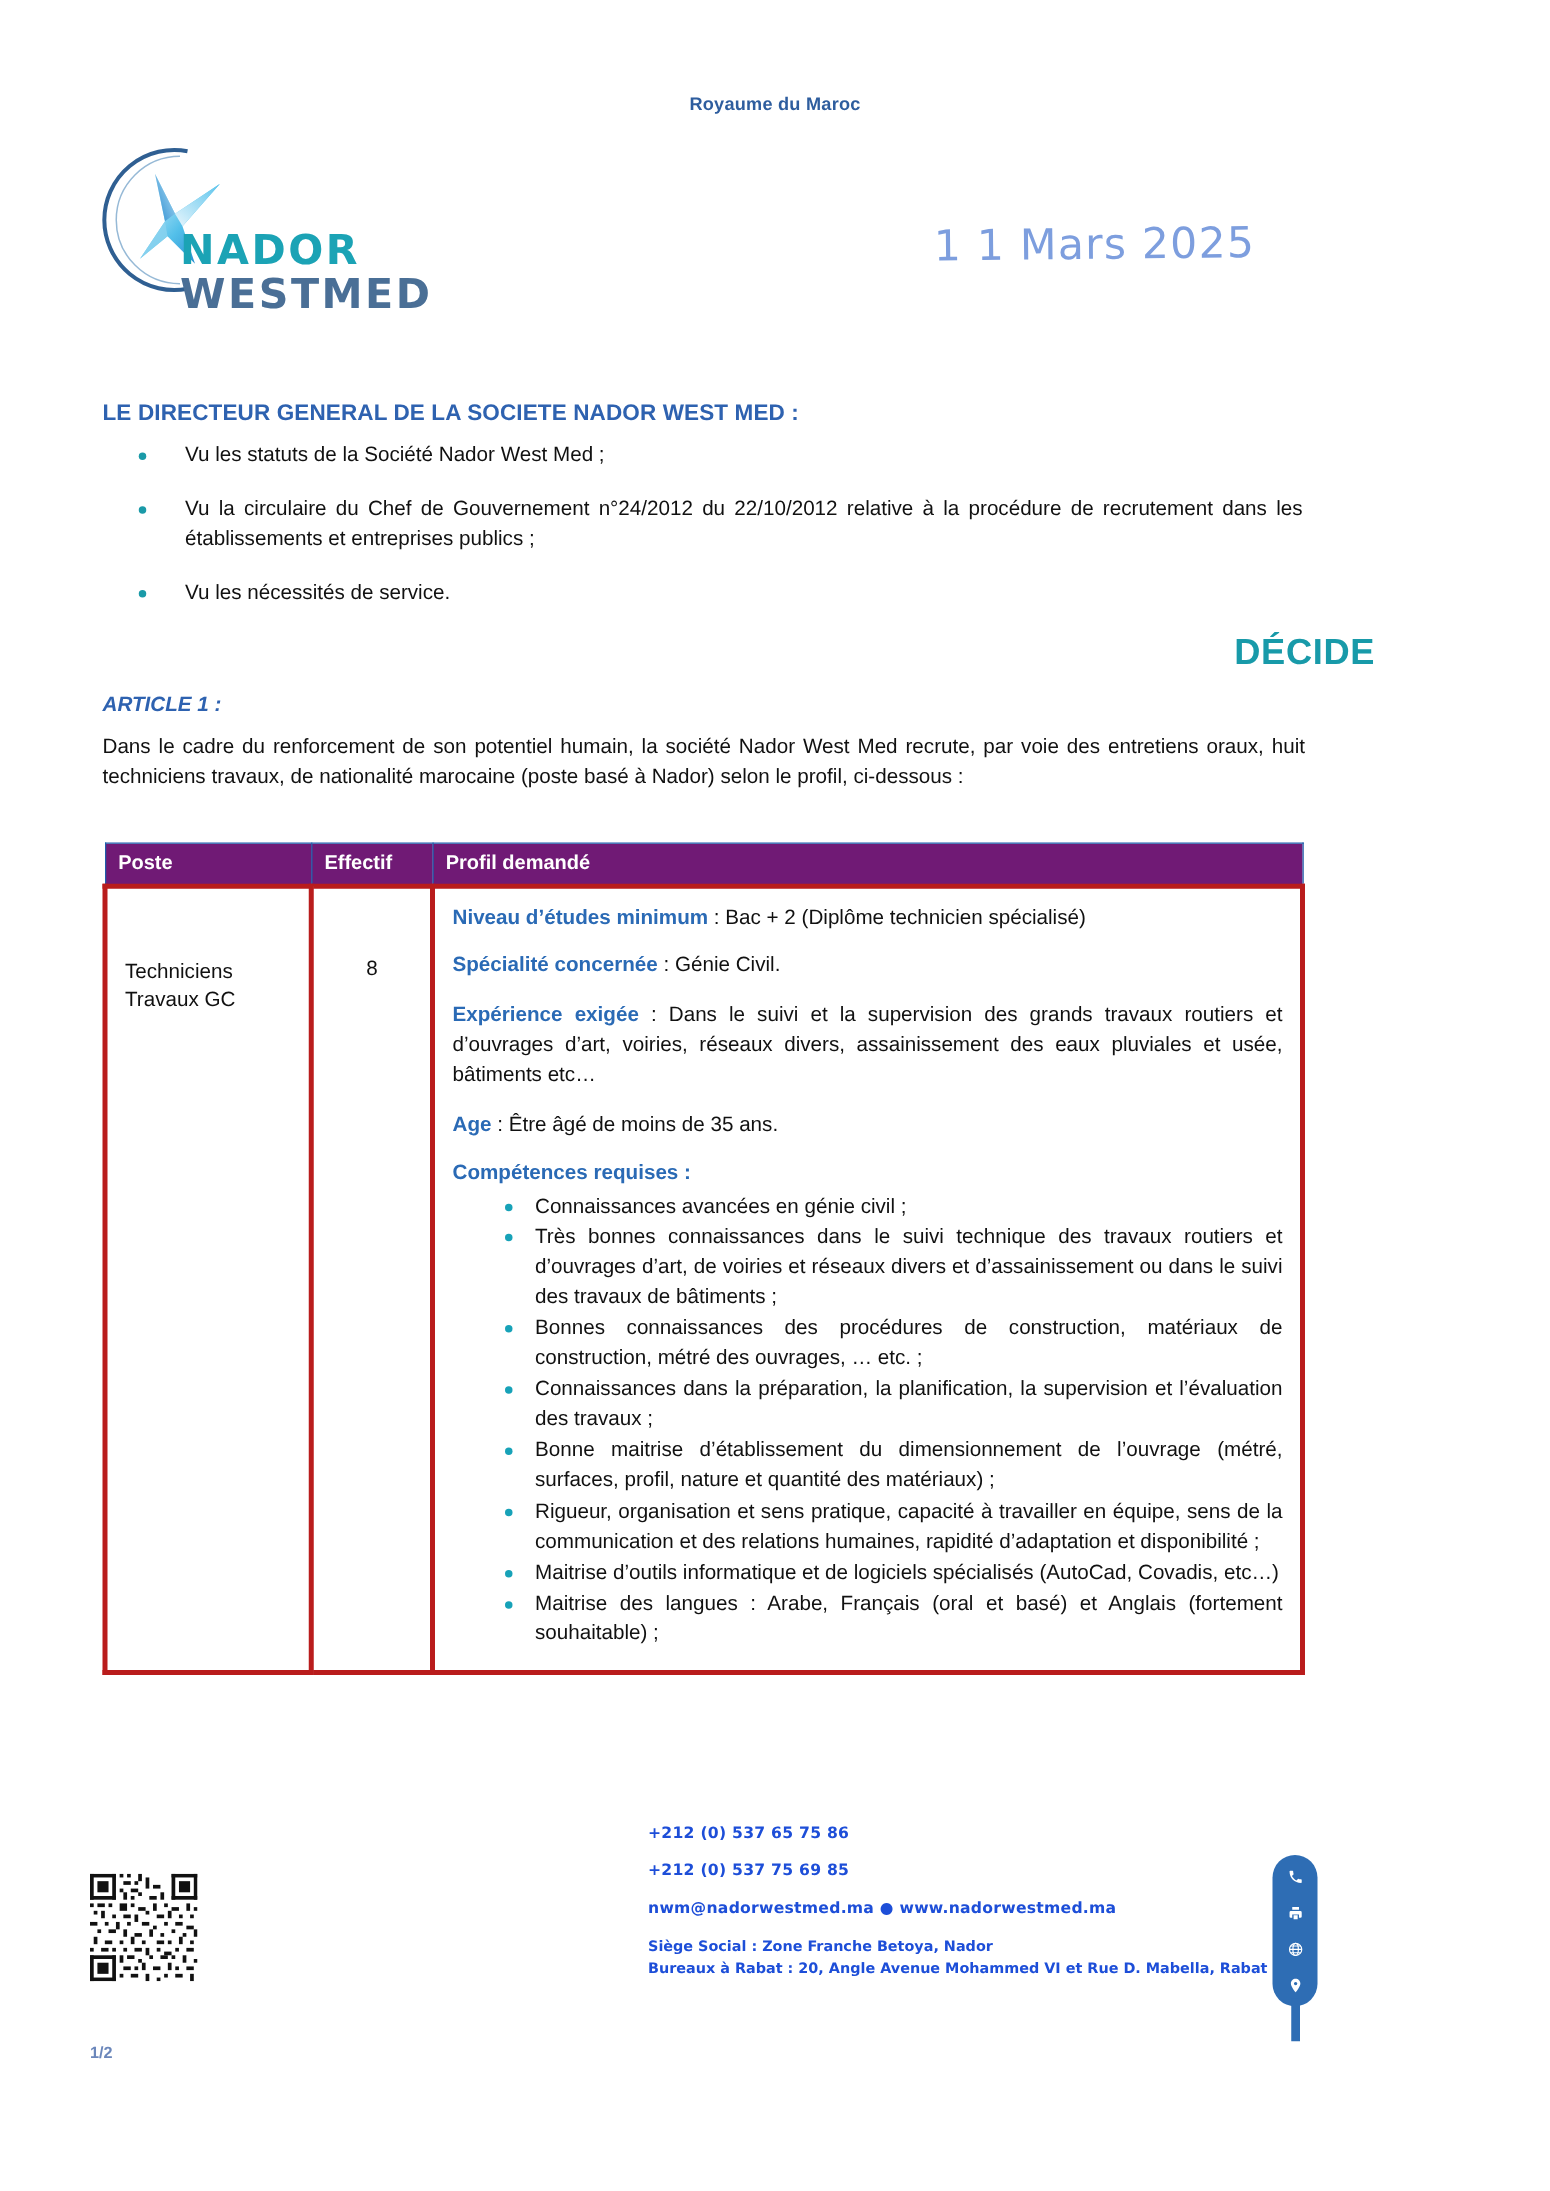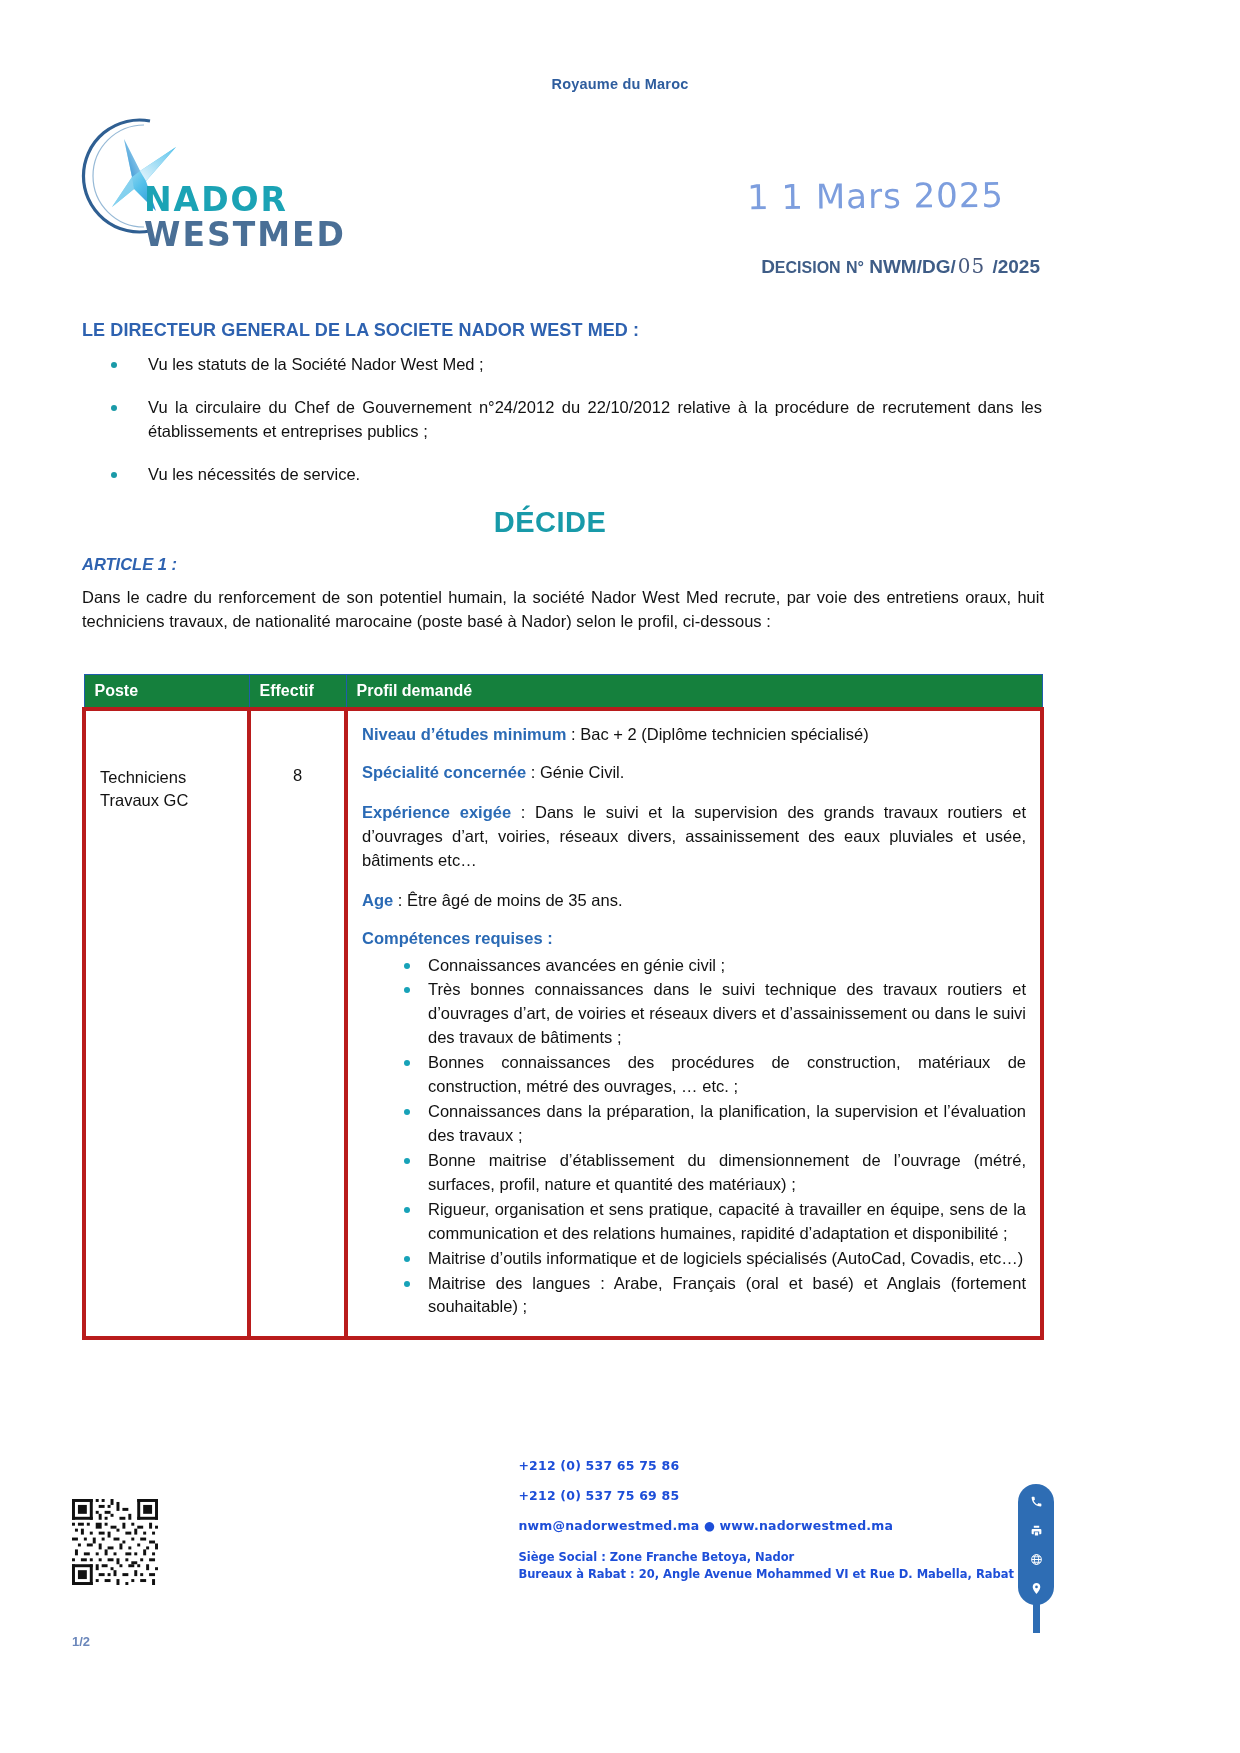--- a/index.html
+++ b/index.html
@@ -115,21 +115,21 @@
     position: absolute;
     left: 29px; top: 9px;
     width: 6px; height: 6px;
     border-radius: 50%;
     background: #1a9aa8;
   }
 
   .decide {
     position: absolute;
     top: 458px; left: 0; width: 1100px;
-    text-align: center;
+    text-align: right;
     font-size: 29px;
     font-weight: bold;
     color: #189aa9;
     letter-spacing: .5px;
   }
 
   .article-1 {
     position: absolute;
     top: 507px; left: 82px;
     font-size: 16.5px;
@@ -150,21 +150,21 @@
 
   
   .profile-table {
     position: absolute;
     top: 626px; left: 82px;
     width: 962px;
     border-collapse: collapse;
     table-layout: fixed;
   }
   .profile-table th {
-    background: #15803d;
+    background: #701a75;
     color: #ffffff;
     font-size: 16px;
     font-weight: bold;
     text-align: left;
     padding: 7px 10px;
     border: 1px solid #1f5dab;
   }
   .profile-table th.c-poste { width: 165px; }
   .profile-table th.c-eff { width: 97px; }
   .profile-table td {
@@ -294,26 +294,20 @@
       <path d="M60 74 L40 104 L62 86 Z" fill="#89d2ef" opacity="0.85"></path>
     </svg>
     <div class="logo-text">
       <div class="logo-nador">NADOR</div>
       <div class="logo-westmed">WESTMED</div>
     </div>
   </div>
 
   <div class="date-stamp">1 1 Mars 2025</div>
 
-  <div class="decision-line">
-    <span>D</span><span class="small-caps">ECISION</span>
-    <span class="small-caps">N°</span>
-    <span>NWM/DG/</span><span class="handwritten">05</span>
-    <span>/2025</span>
-  </div>
 
   <div class="dg-title">LE DIRECTEUR GENERAL DE LA SOCIETE NADOR WEST MED :</div>
 
   <ul class="vu-list">
     <li>Vu les statuts de la Société Nador West Med ;</li>
     <li>Vu la circulaire du Chef de Gouvernement n°24/2012 du 22/10/2012 relative à la procédure de recrutement dans les établissements et entreprises publics ;</li>
     <li>Vu les nécessités de service.</li>
   </ul>
 
   <div class="decide">DÉCIDE</div>

